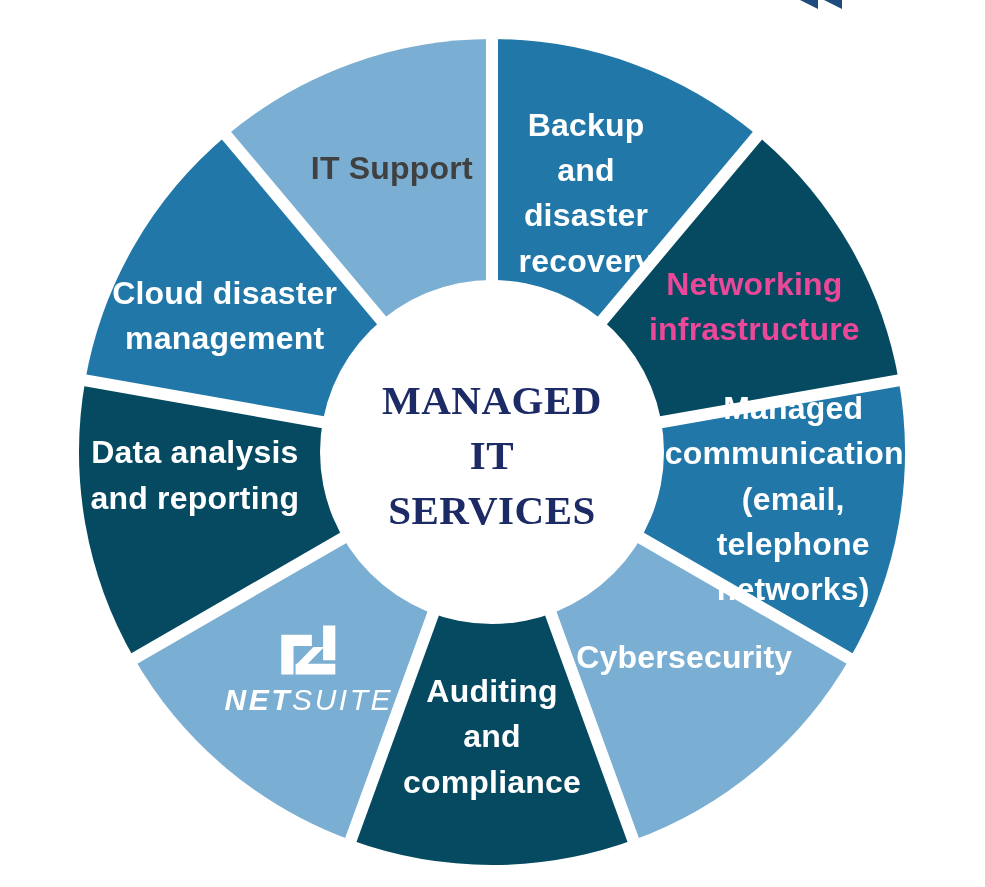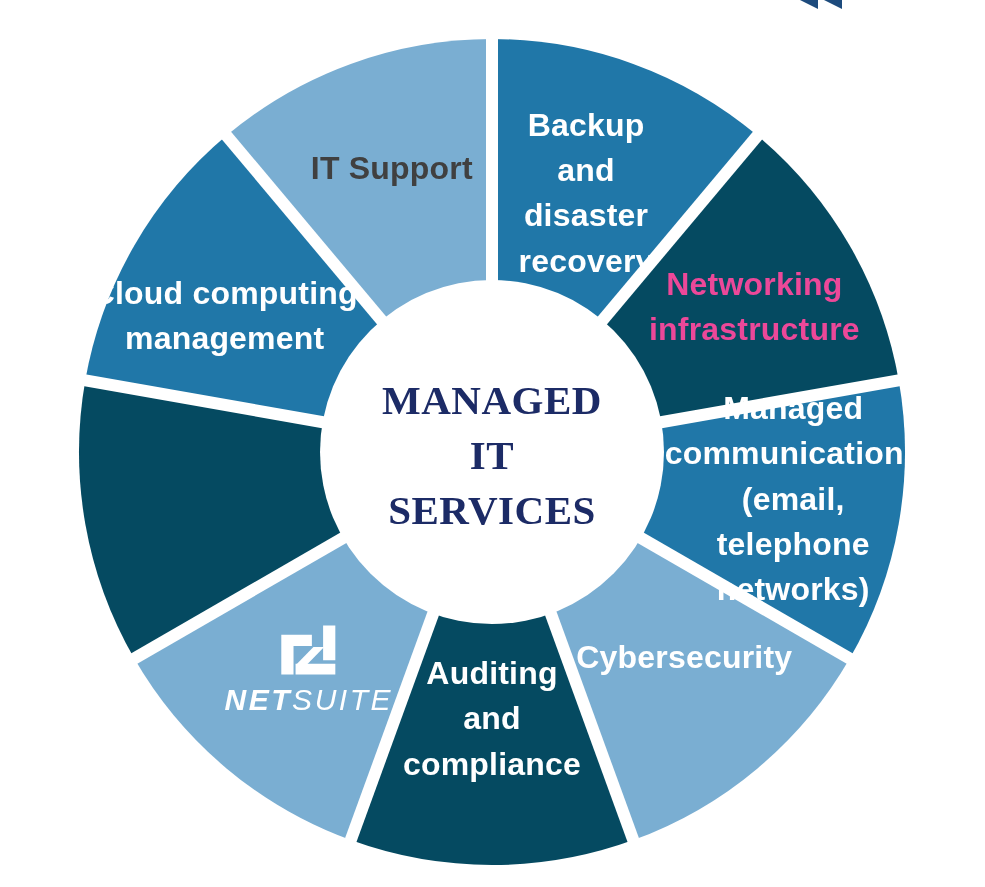--- a/index.html
+++ b/index.html
@@ -87,24 +87,26 @@
 disaster
 recovery</div>
   <div class="seg-label" style="left: 754.386px; top: 306.557px; color: #ec4899;">Networking
 infrastructure</div>
   <div class="seg-label" style="left: 793.245px; top: 499.713px; color: rgb(255, 255, 255);">Managed
 communications
 (email,
 telephone
 networks)</div>
   <div class="seg-label" style="left: 684.324px; top: 658.242px; color: rgb(255, 255, 255);">Cybersecurity</div>
-  <div class="seg-label" style="left: 492px; top: 719px; color: rgb(255, 255, 255);">Auditing
+  <div class="seg-label" style="left: 492px; top: 737px; color: rgb(255, 255, 255);">Auditing
 and
 compliance</div>
-  <div class="seg-label" style="left: 224.698px; top: 315.803px; color: rgb(255, 255, 255);">Cloud computing
+  <div class="seg-label" style="left: 194.919px; top: 475.381px; color: rgb(255, 255, 255);">Data analysis
+and reporting</div>
+  <div class="seg-label" style="left: 224.698px; top: 315.803px; color: rgb(255, 255, 255);">Cloud disaster
 management</div>
   <div class="seg-label" style="left: 391.858px; top: 169.208px; color: #404040;">IT Support</div>
 
   <div class="netsuite-block" style="left: 308.806px; top: 670.323px;">
     <svg width="62" height="52" viewBox="0 0 60 51">
       <path d="M3,11 H33 V22 H15 V50 H3 Z" fill="#ffffff"></path>
       <path d="M44,2 H56 V36 H44 Z" fill="#ffffff"></path>
       <path d="M34.5,23 H45 L28.5,40 H18 Z" fill="#ffffff"></path>
       <path d="M17,39.5 H56 V50 H17 Z" fill="#ffffff"></path>
     </svg>

